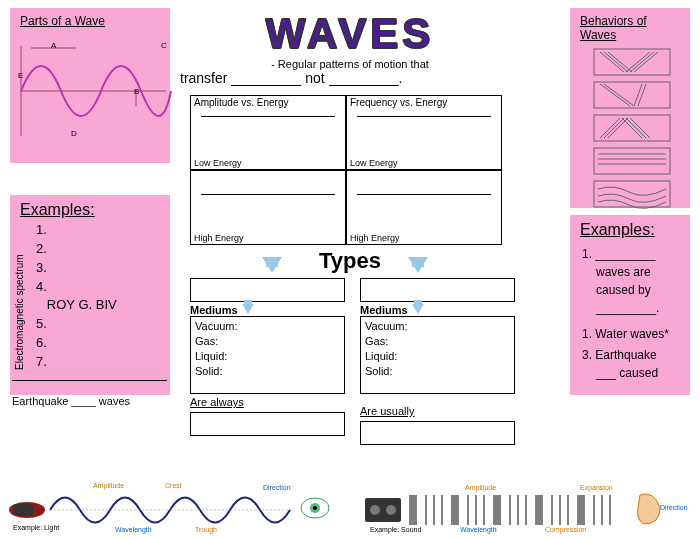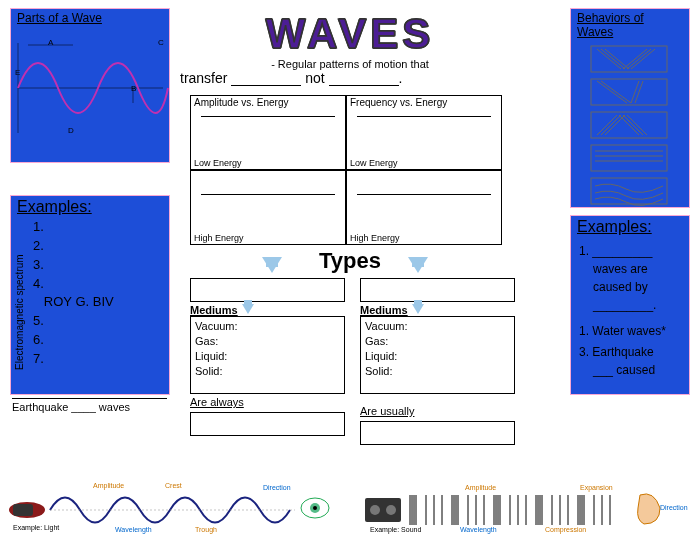--- a/index.html
+++ b/index.html
@@ -1,35 +1,35 @@
 <!DOCTYPE html>
 <html><head>
 <meta charset="utf-8">
 <style>
 *{box-sizing:border-box;margin:0;padding:0}
 body{width:700px;height:540px;background:#fff;font-family:Arial,sans-serif;position:relative;font-size:11px;color:#000}
-.box{border:1px solid #f9a8d4;background:#1d4ed8;position:absolute}
+.box{border:4px solid #f9a8d4;background:#f9a8d4;position:absolute}
 .title-section{position:absolute;left:0;right:0;top:10px;text-align:center}
 .big-title{font-size:42px;font-weight:bold;letter-spacing:4px;color:#4c1d95;-webkit-text-stroke:1.5px #333;text-shadow:1px 0 #333,-1px 0 #333,0 1px #333,0 -1px #333}
 .fill-line{display:inline-block;border-bottom:1px solid #000;width:70px;height:12px;vertical-align:bottom}
 .header-small{font-size:12px;text-decoration:underline;margin:2px 6px}
 .parts-box{left:10px;top:8px;width:160px;height:155px}
 .behaviors-box{right:10px;top:8px;width:120px;height:200px}
 .quad{left:190px;top:95px;width:284px;height:150px;position:absolute}
 .quad-cell{border:1px solid #000;position:absolute;width:156px;height:75px;font-size:10px;padding:1px 3px}
 .quad-cell .bottom-label{position:absolute;bottom:1px;left:3px;font-size:9px}
 .quad-line{border-bottom:1px solid #000;width:90%;margin:8px auto 0}
 .types-hdr{position:absolute;left:0;right:0;top:248px;text-align:center;font-size:22px;font-weight:bold}
 .arrow{position:absolute;width:0;height:0;border-left:10px solid transparent;border-right:10px solid transparent;border-top:16px solid #9cc8e8}
 .arrow-inner{position:absolute;top:-14px;left:-6px;width:12px;height:8px;background:#9cc8e8}
 .arrow-wrap{position:absolute}
 .type-branch{position:absolute;width:155px}
 .branch-title-box{border:1px solid #000;height:24px;width:155px;margin-bottom:2px}
 .mediums-box{border:1px solid #000;width:155px;padding:2px 4px;height:78px;font-size:11px;line-height:1.35}
-.mediums-hdr{text-decoration:underline;font-weight:bold;display:inline-block}
+.mediums-hdr{font-weight:bold;display:inline-block}
 .small-arrow{display:inline-block;width:0;height:0;border-left:6px solid transparent;border-right:6px solid transparent;border-top:10px solid #9cc8e8;margin-left:4px;position:relative}
 .small-arrow::before{content:"";position:absolute;top:-14px;left:-4px;width:8px;height:6px;background:#9cc8e8}
 .are-box{border:1px solid #000;height:24px;width:155px;margin-top:4px}
 .examples-left{left:10px;top:195px;width:160px;height:200px}
 .examples-right{right:10px;top:215px;width:120px;height:180px}
 .ex-hdr{font-size:16px;text-decoration:underline;padding:2px 6px}
 .vert-text{position:absolute;left:-2px;top:225px;transform:rotate(-90deg);transform-origin:left top;font-size:10px;width:140px}
 .bottom-illust{position:absolute;bottom:5px;height:55px}
 .wave-svg{position:absolute}
 .eq-box{position:absolute;left:12px;top:380px;width:105px;height:20px;font-size:11px}
@@ -165,21 +165,21 @@
     <div>2.</div>
     <div>3.</div>
     <div>4.</div>
     <div style="white-space:pre">   ROY G. BIV</div>
     <div>5.</div>
     <div>6.</div>
     <div>7.</div>
   </div>
 </div>
 <div class="vert-text" style="left:14px;top:370px">Electromagnetic spectrum</div>
-<div class="eq-box" style="border-top:1px solid #000;padding-top:2px;top:398px;width:155px">
+<div class="eq-box" style="border-top:1px solid #000;padding-top:14px;top:380px;width:155px">
   <span>Earthquake ____ waves</span>
 </div>
 
 <div class="box examples-right">
   <div class="ex-hdr">Examples:</div>
   <div style="padding:4px 8px;font-size:12px;line-height:1.5">
     <div>1. _________</div>
     <div style="padding-left:14px">waves are caused by</div>
     <div style="padding-left:14px">_________.</div>
     <div style="margin-top:8px">1. Water waves*</div>

